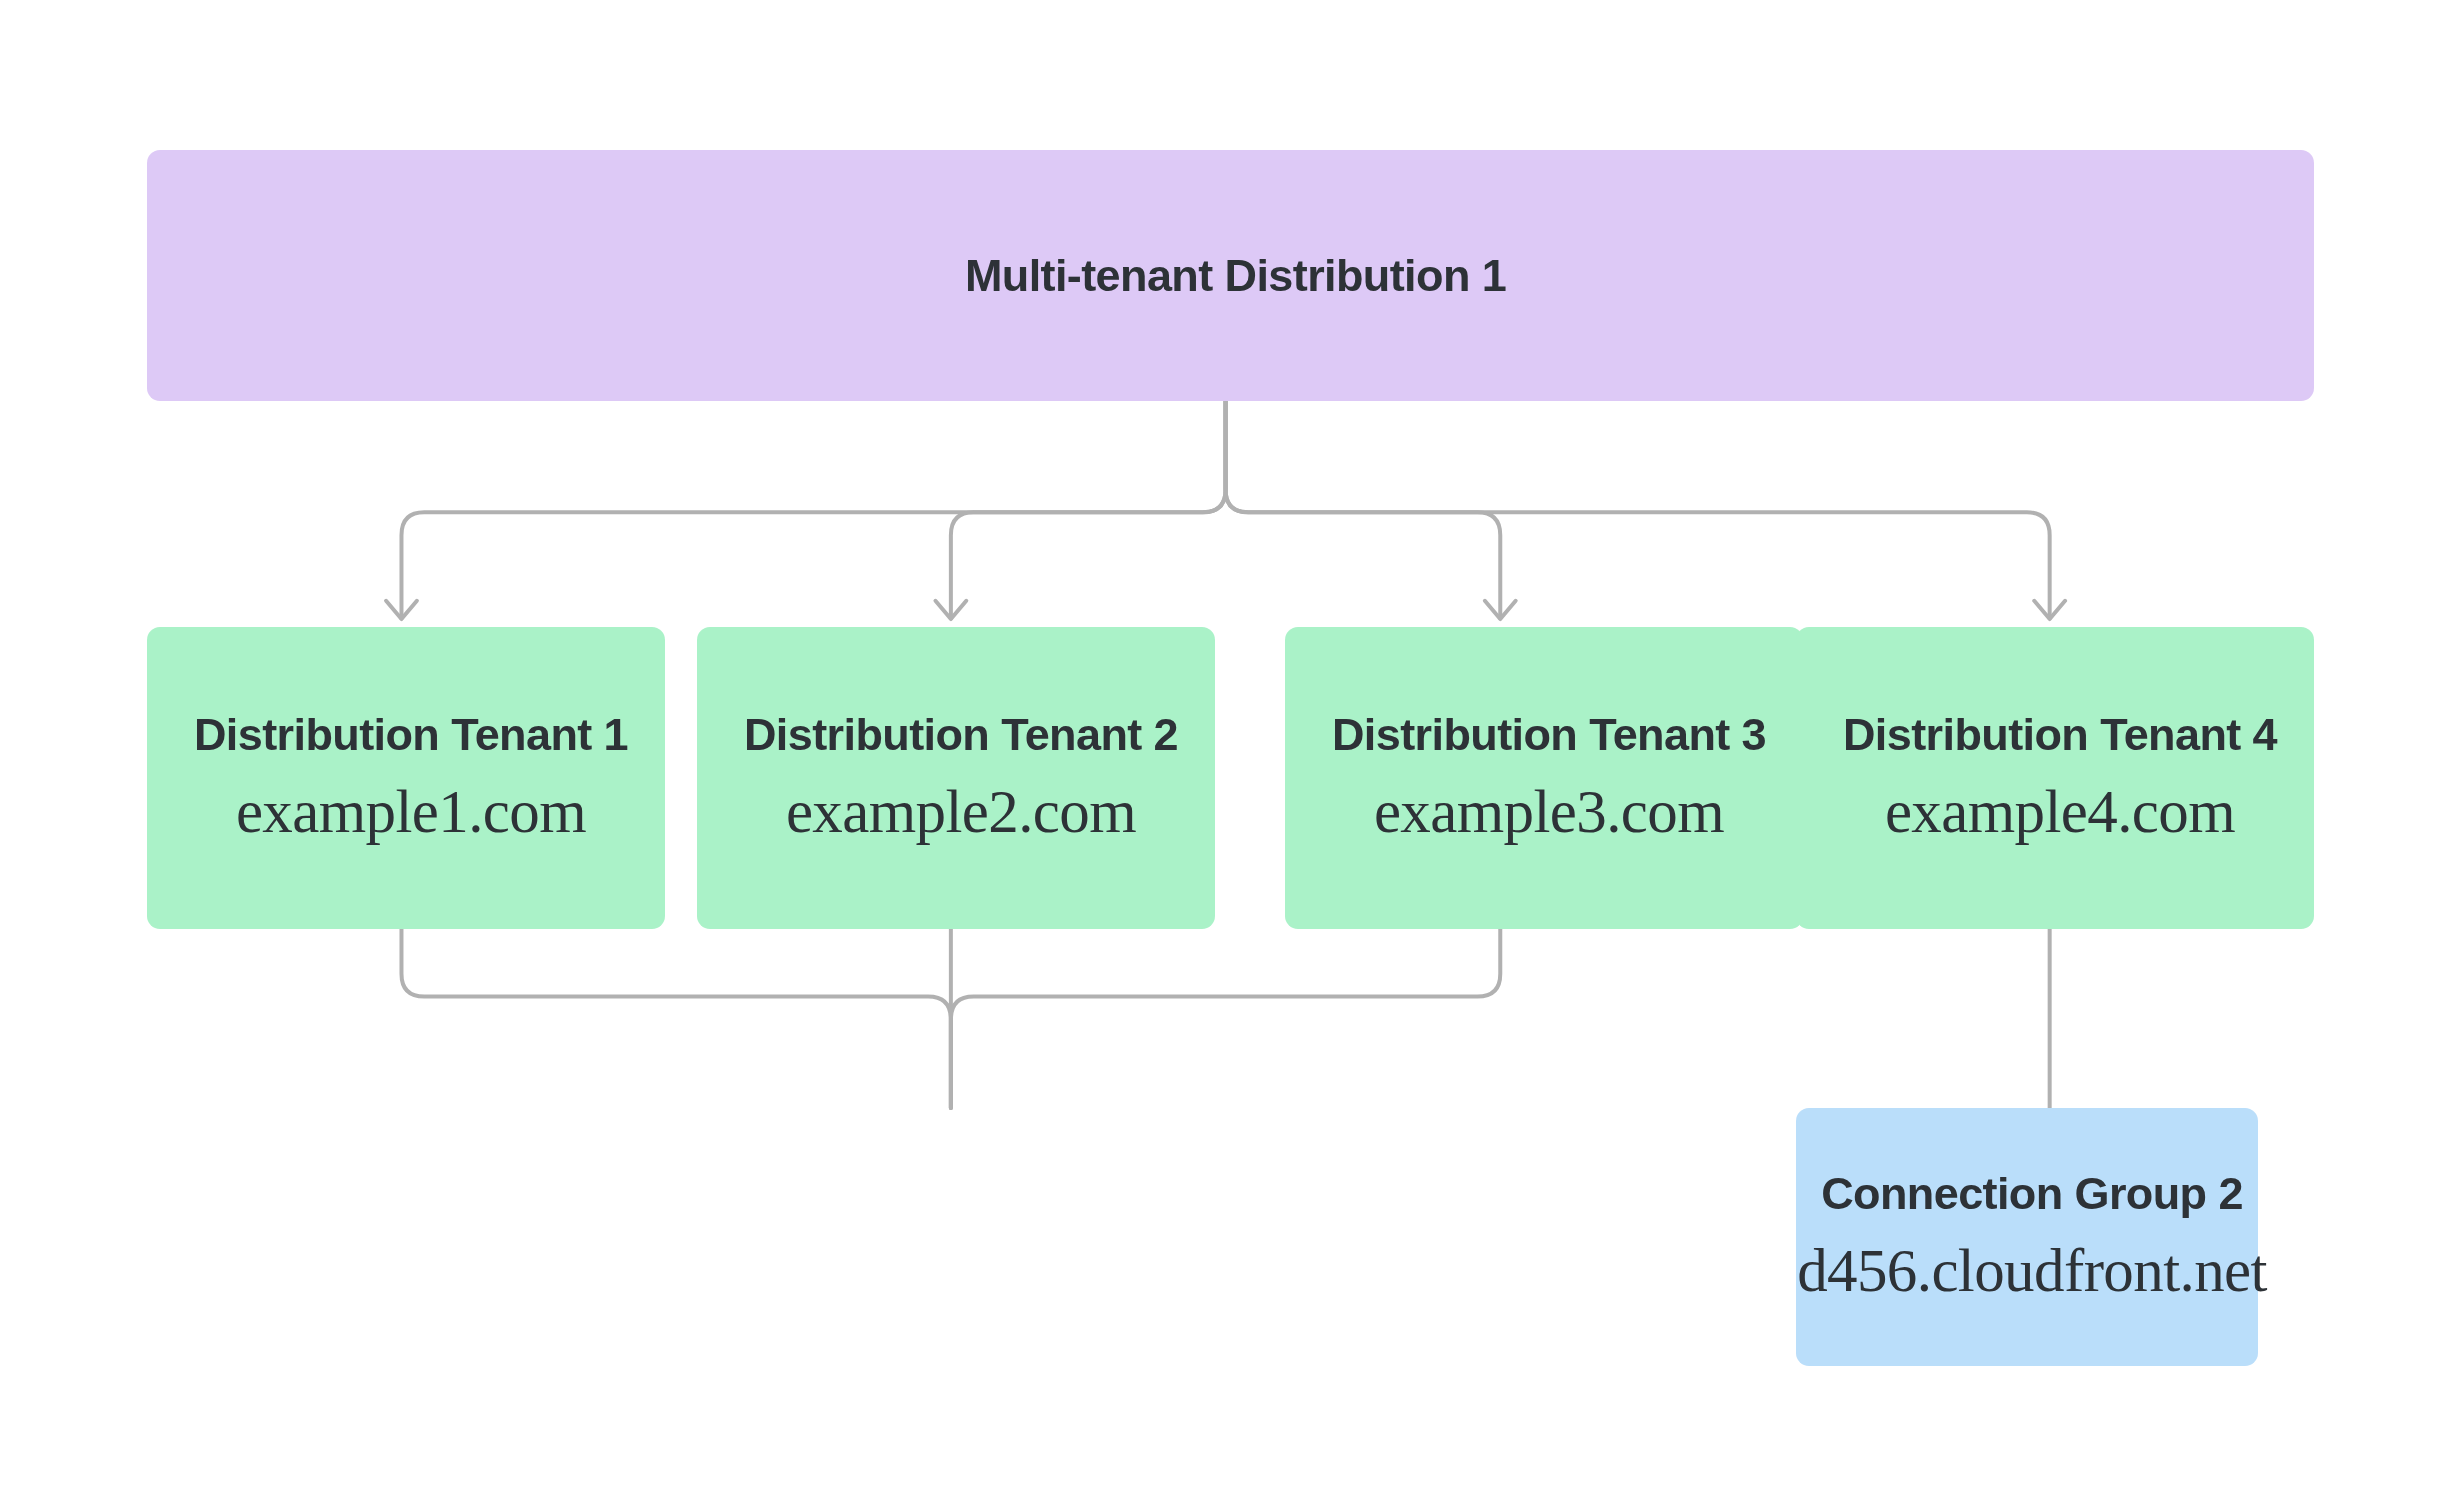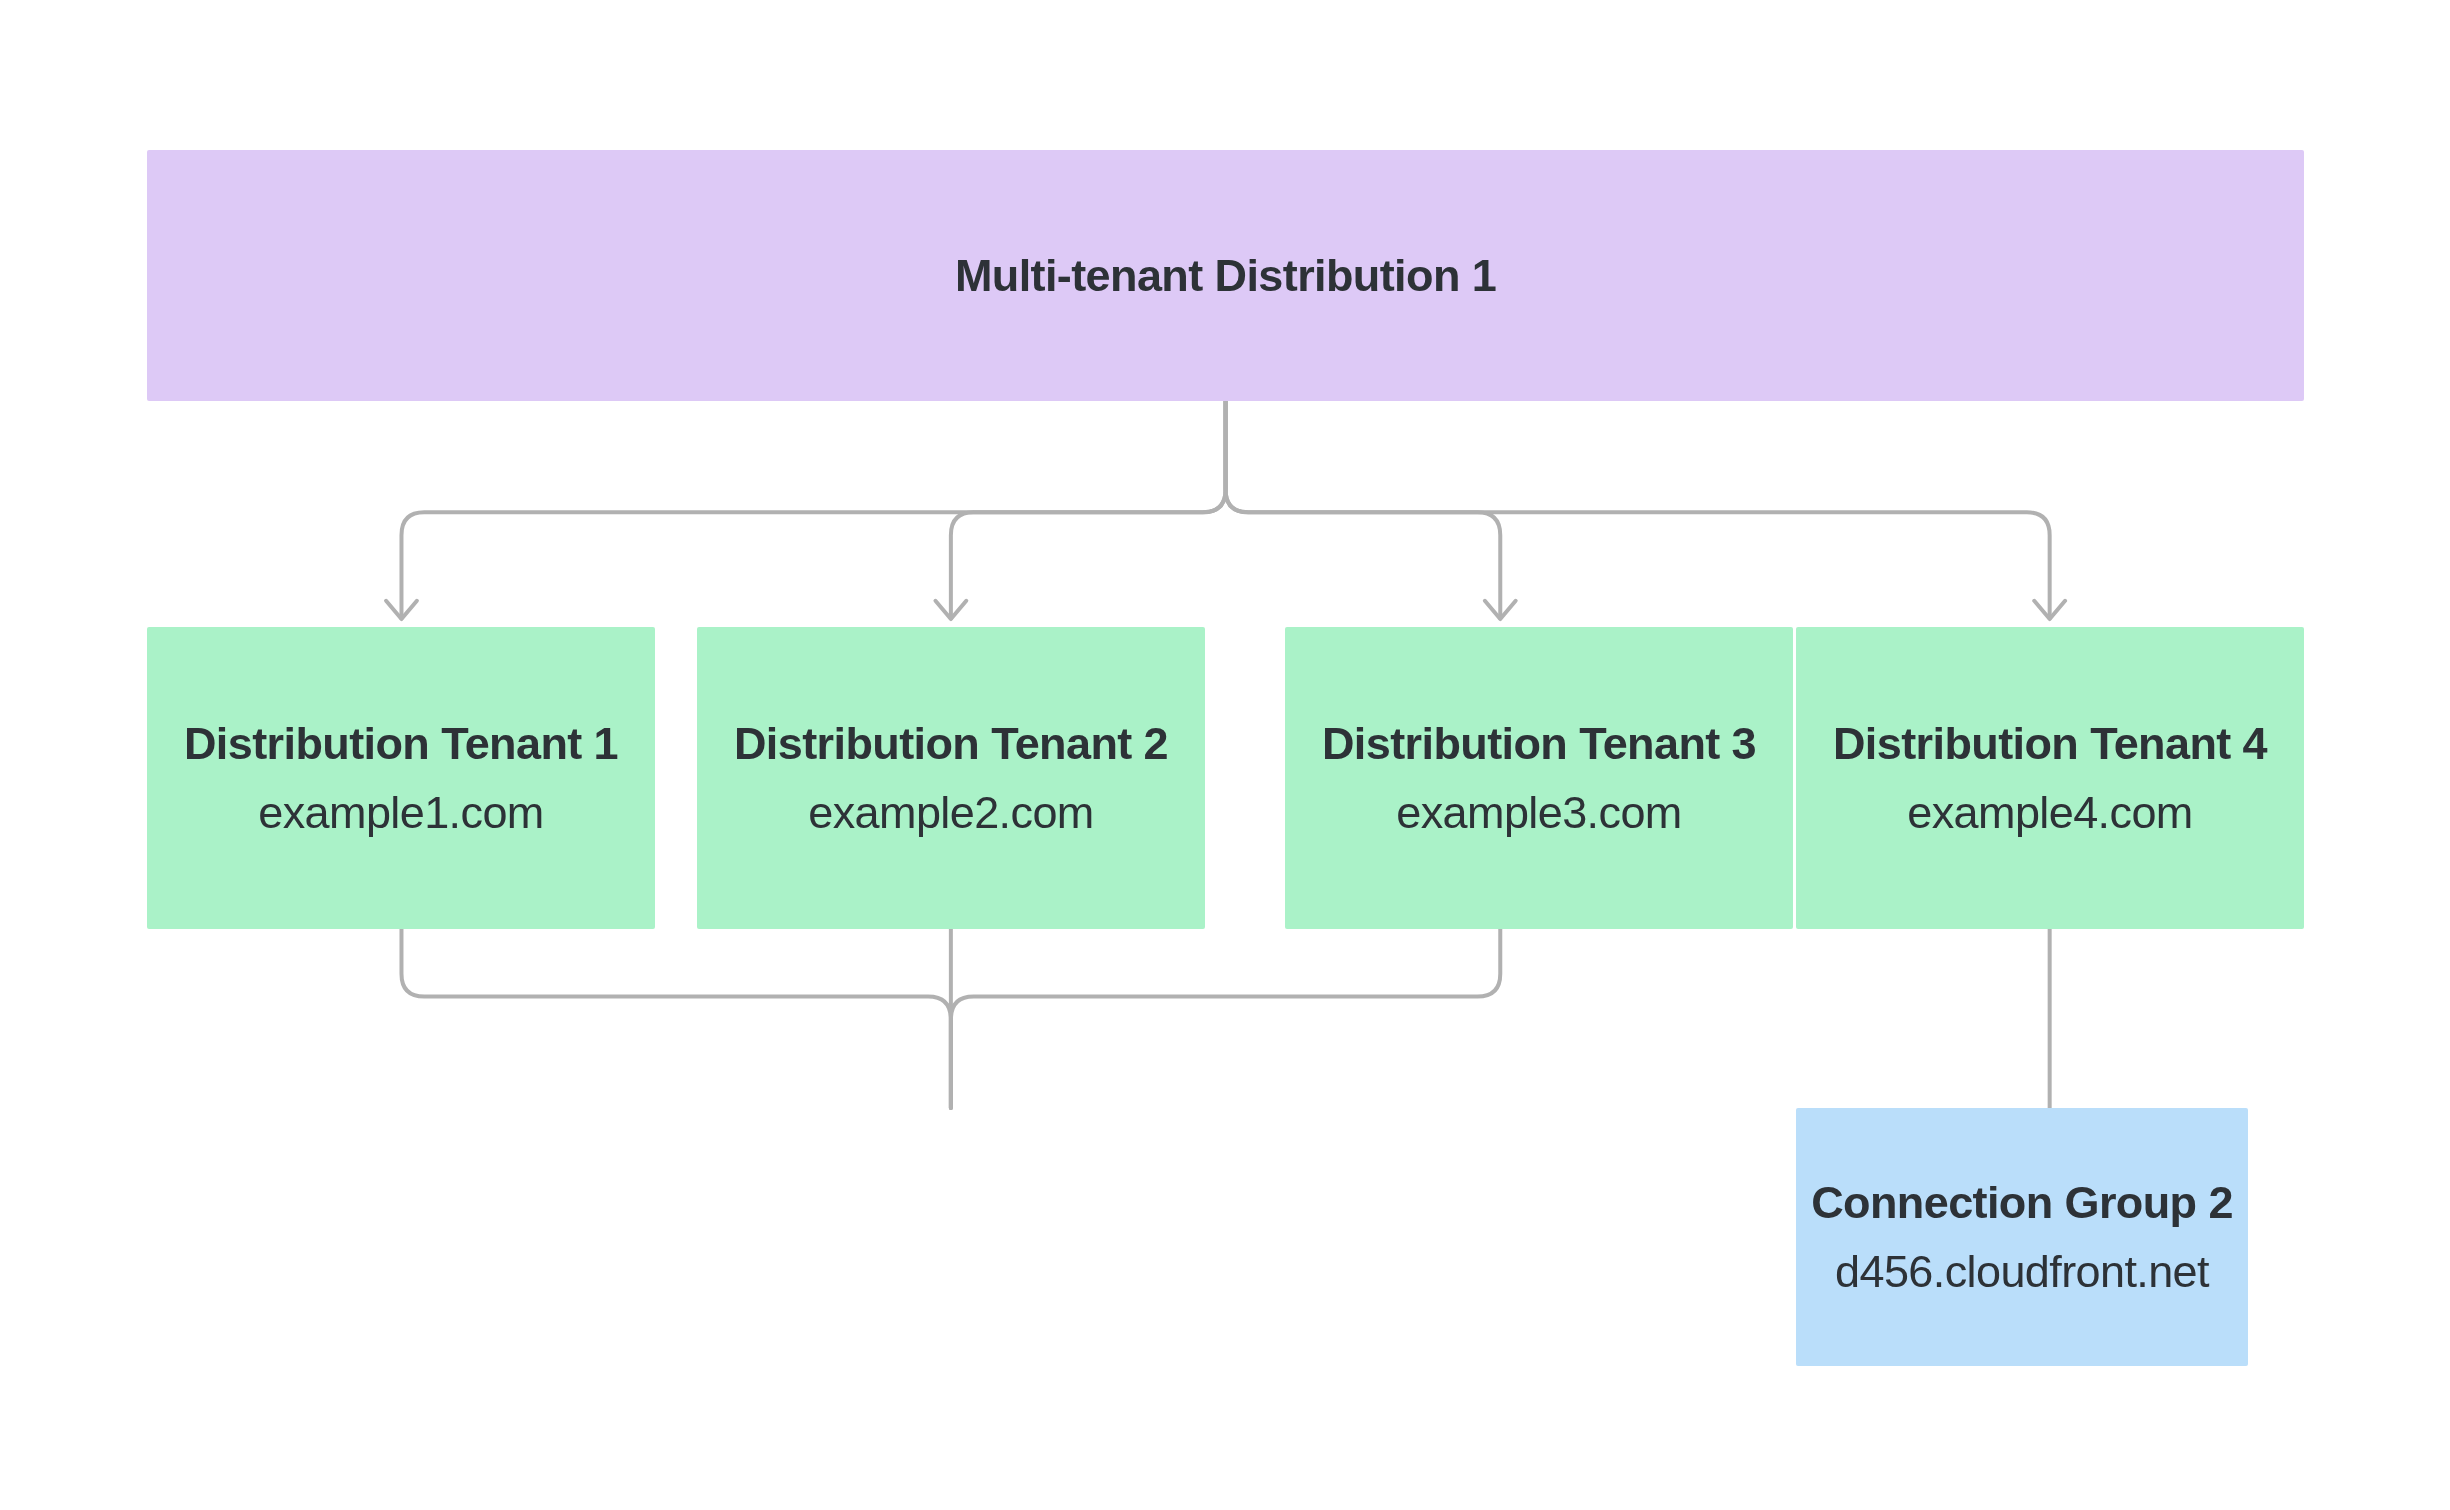--- a/index.html
+++ b/index.html
@@ -24,43 +24,45 @@
   }
   .connector-layer path {
     fill: none;
     stroke: var(--connector, #b1b1b1);
     stroke-width: 7;
     stroke-linecap: round;
     stroke-linejoin: round;
   }
   .node {
     position: absolute;
-    border-radius: 2px;
+    border-radius: 13px;
     display: flex;
     flex-direction: column;
     align-items: center;
     justify-content: center;
     row-gap: 17px;
     text-align: center;
+    padding-left: 10px;
   }
   .node .title {
     font-size: 45px;
     font-weight: 700;
     letter-spacing: -0.6px;
     color: var(--text, #2d3237);
     line-height: 1.15;
     white-space: nowrap;
   }
   .node .domain {
-    font-size: 45px;
+    font-size: 61px;
     font-weight: 400;
     letter-spacing: -0.6px;
     color: var(--text, #2d3237);
     line-height: 1.15;
     white-space: nowrap;
+    font-family: Liberation Serif, serif;
   }
   .node-distribution {
     left: 147px;
     top: 150px;
     width: 2157px;
     height: 251px;
     background: var(--distribution, #ddc9f6);
   }
   .node-tenant {
     top: 627px;

